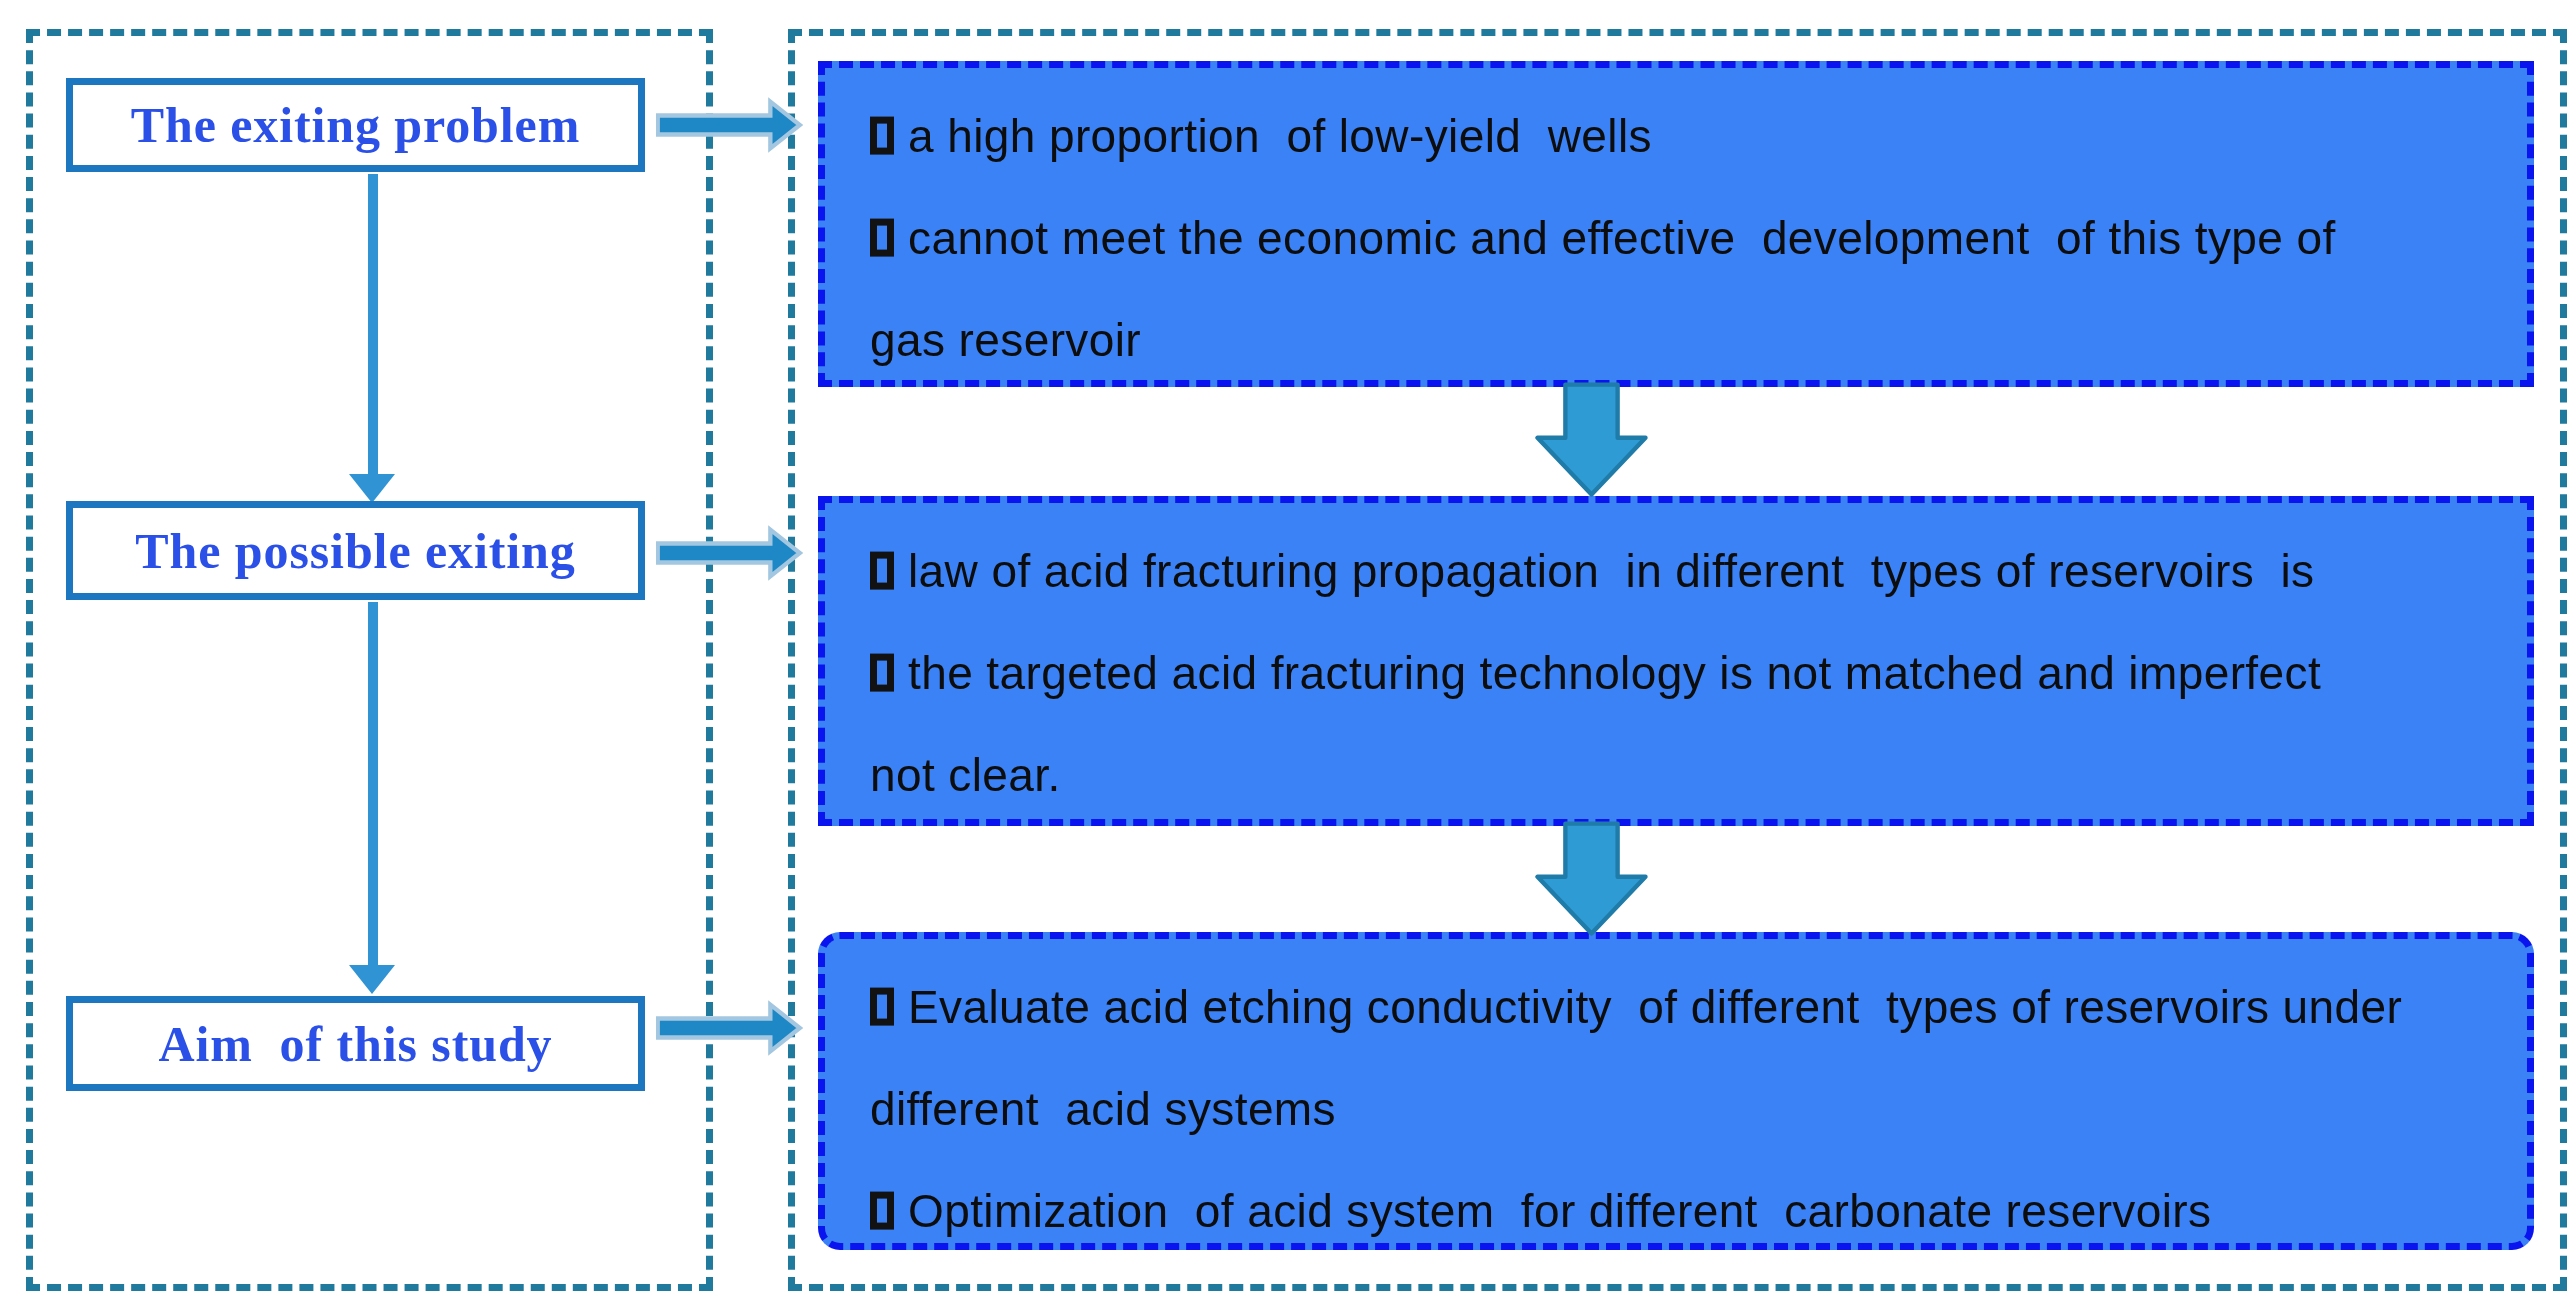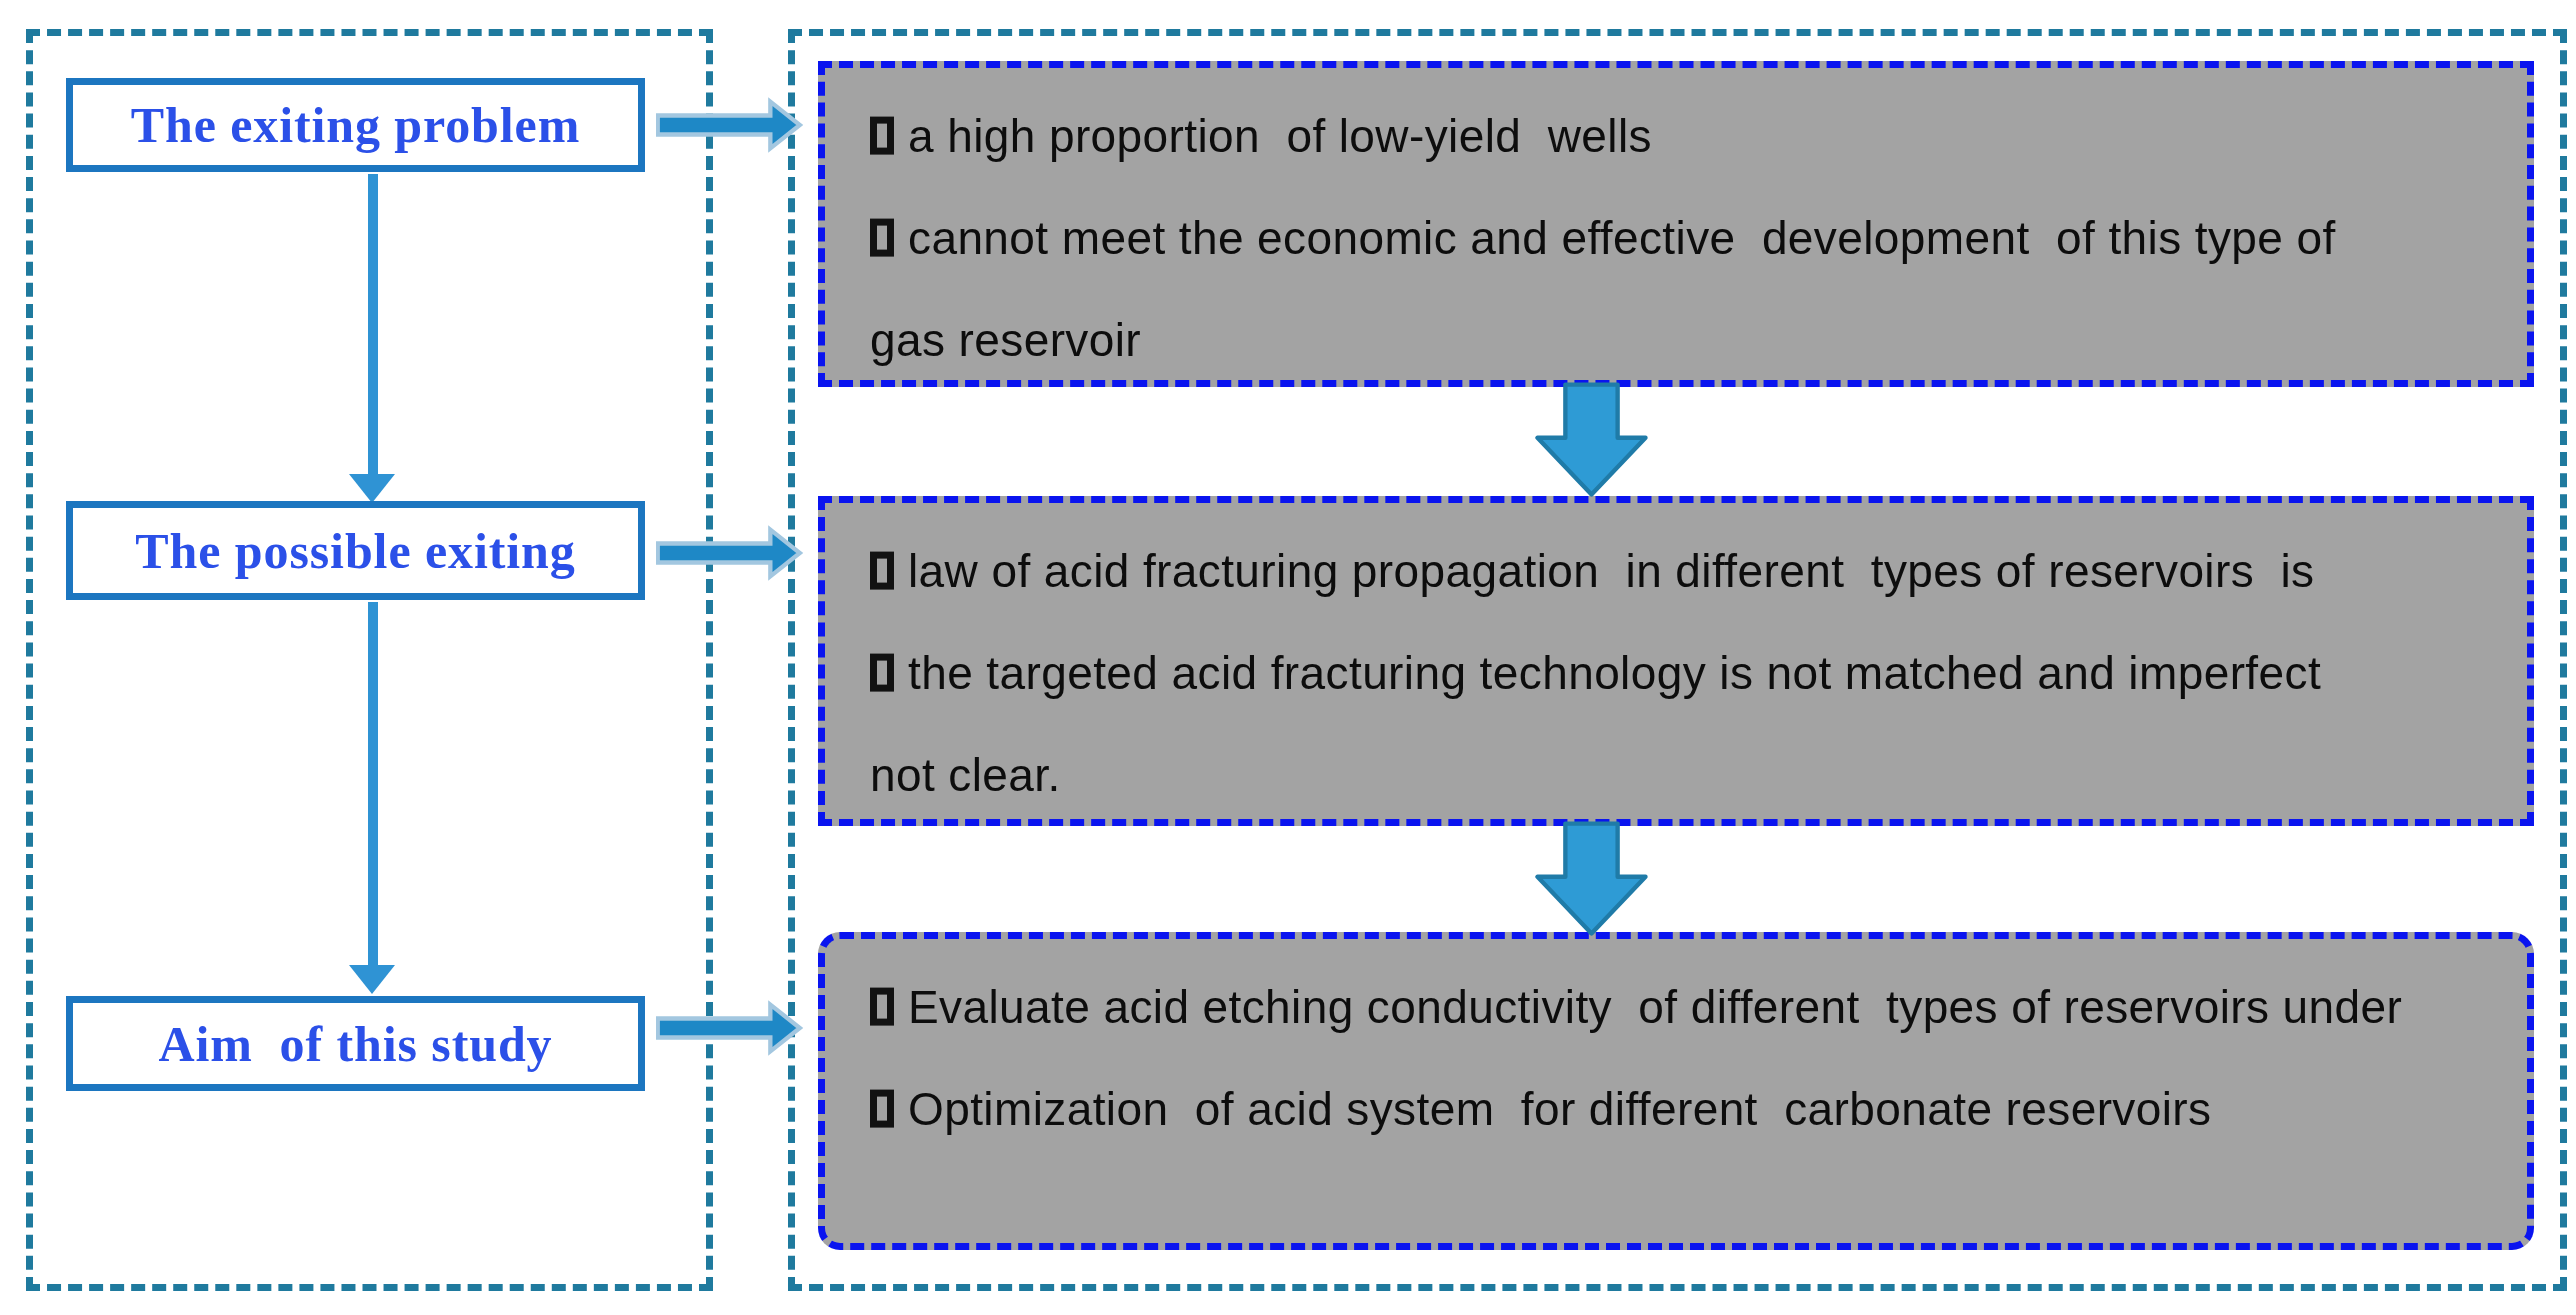--- a/index.html
+++ b/index.html
@@ -66,21 +66,21 @@
   #h-arrow-3{top:1000px;}
 
   .down-arrow{position:absolute;left:1534px;width:115px;height:115px;z-index:4;}
   #down-arrow-1{top:382px;}
   #down-arrow-2{top:821px;}
 
   .content-box{
     position:absolute;
     left:818px;width:1716px;
     border:7px dashed #0a14ef;
-    background:#a3a3a3;
+    background:#3b82f6;
     box-sizing:border-box;
     padding:17.4px 26px 0 45px;
     z-index:3;
   }
   #content-box-1{top:61px;height:326px;}
   #content-box-2{top:496px;height:330px;}
   #content-box-3{top:932px;height:318px;border-radius:22px;}
 
   .content-line{
     font-size:46px;
@@ -146,17 +146,18 @@
   </div>
 
   <div id="content-box-2" class="content-box">
     <div class="content-line"><span class="square-bullet"></span><span>law of acid fracturing propagation  in different  types of reservoirs  is</span></div>
     <div class="content-line"><span class="square-bullet"></span><span>the targeted acid fracturing technology is not matched and imperfect</span></div>
     <div class="content-line"><span>not clear.</span></div>
   </div>
 
   <div id="content-box-3" class="content-box">
     <div class="content-line"><span class="square-bullet"></span><span>Evaluate acid etching conductivity  of different  types of reservoirs under</span></div>
+    <div class="content-line"><span>different  acid systems</span></div>
     <div class="content-line"><span class="square-bullet"></span><span>Optimization  of acid system  for different  carbonate reservoirs</span></div>
   </div>
 
 </div>
 
 
 </body></html>

